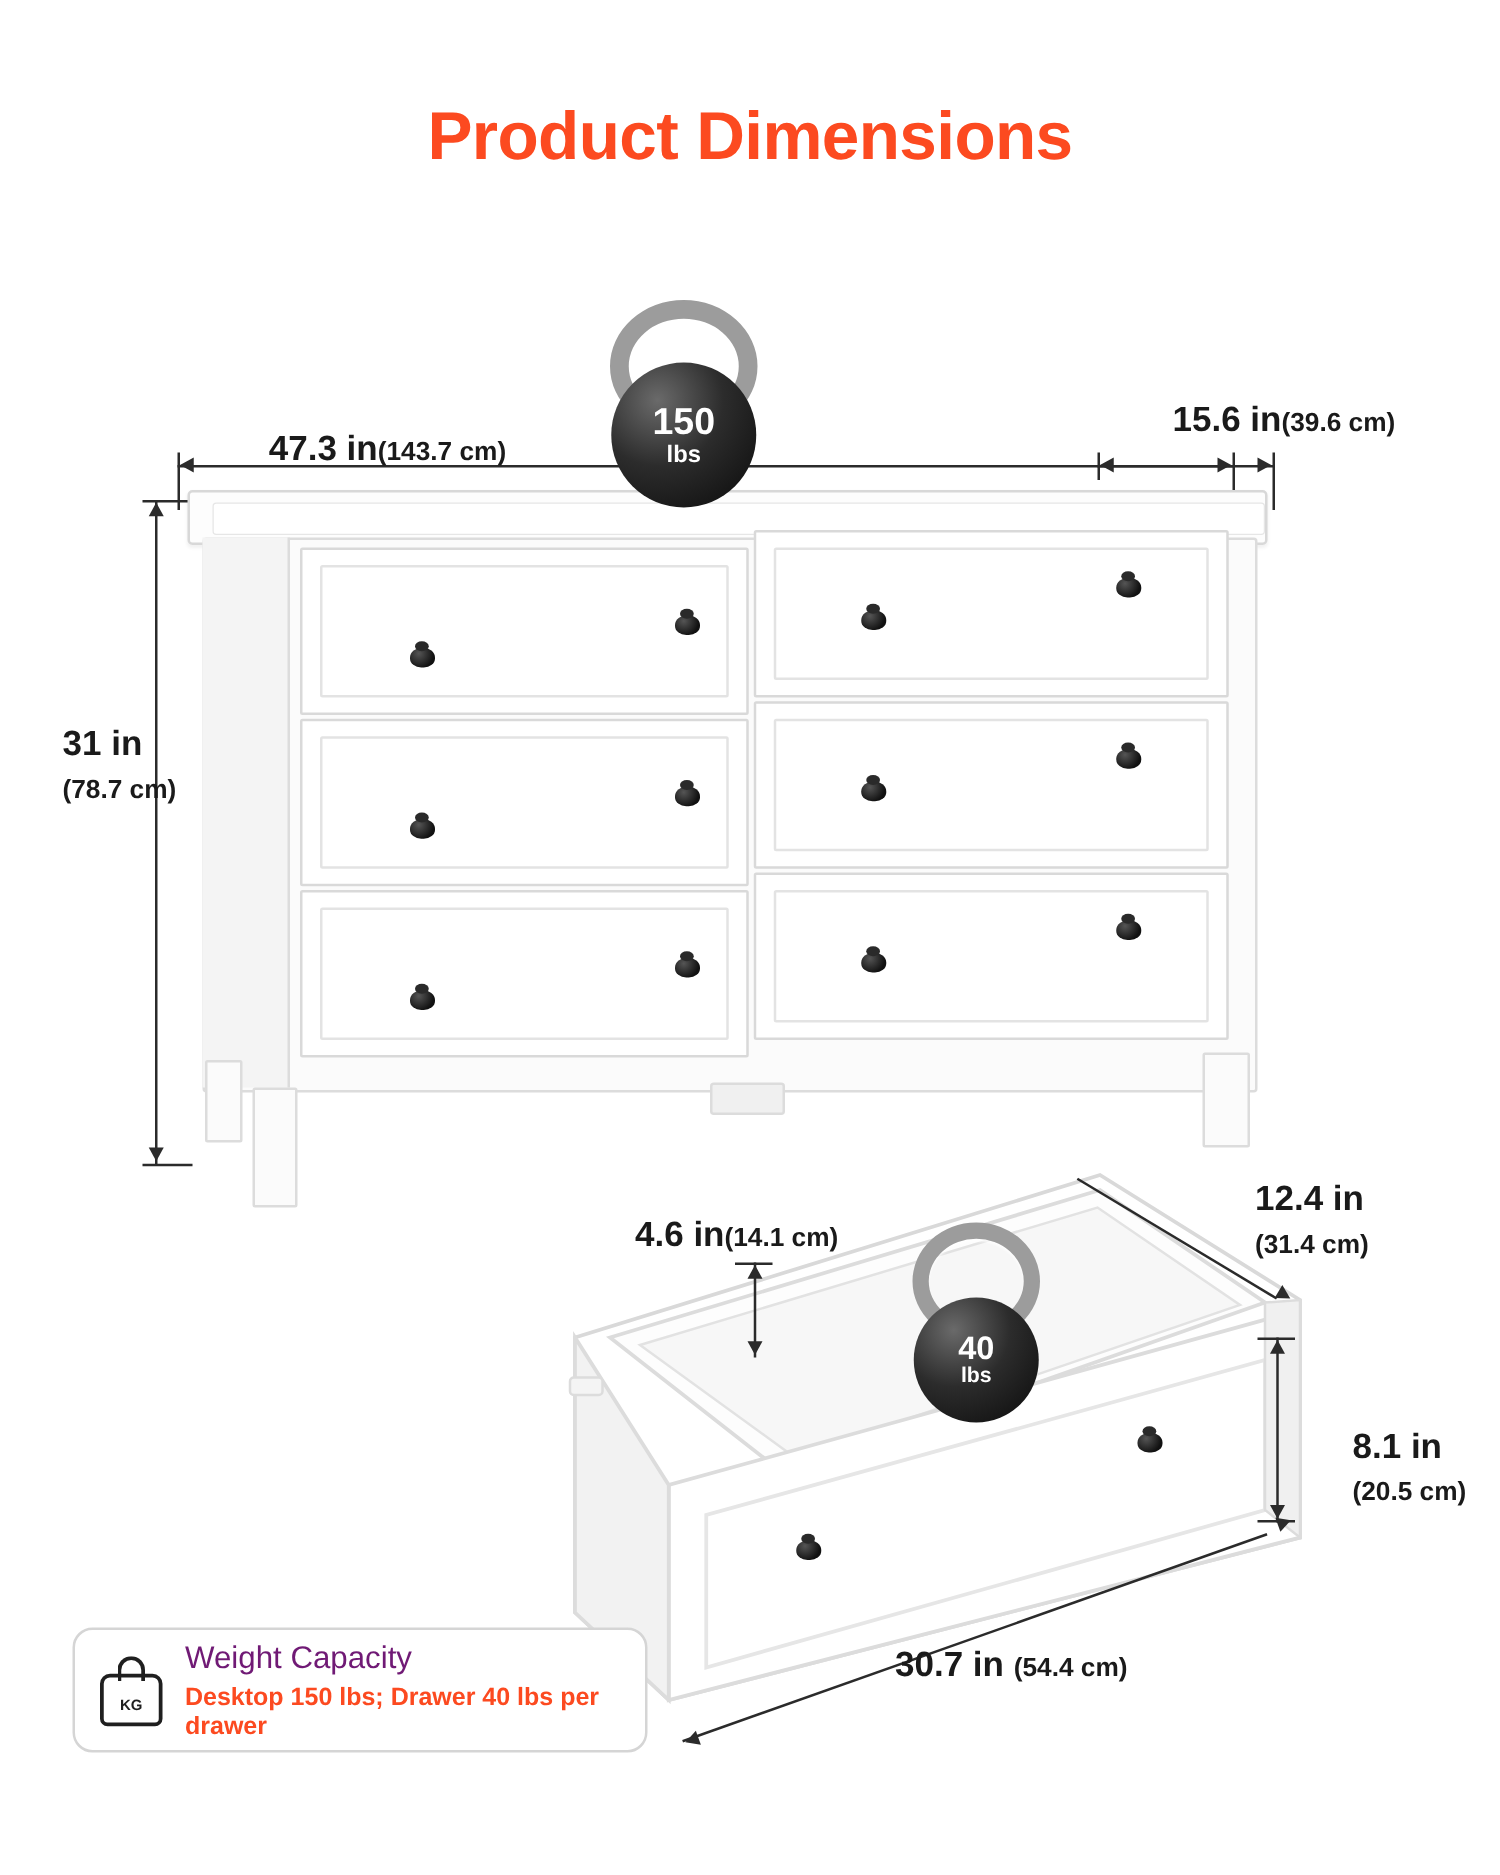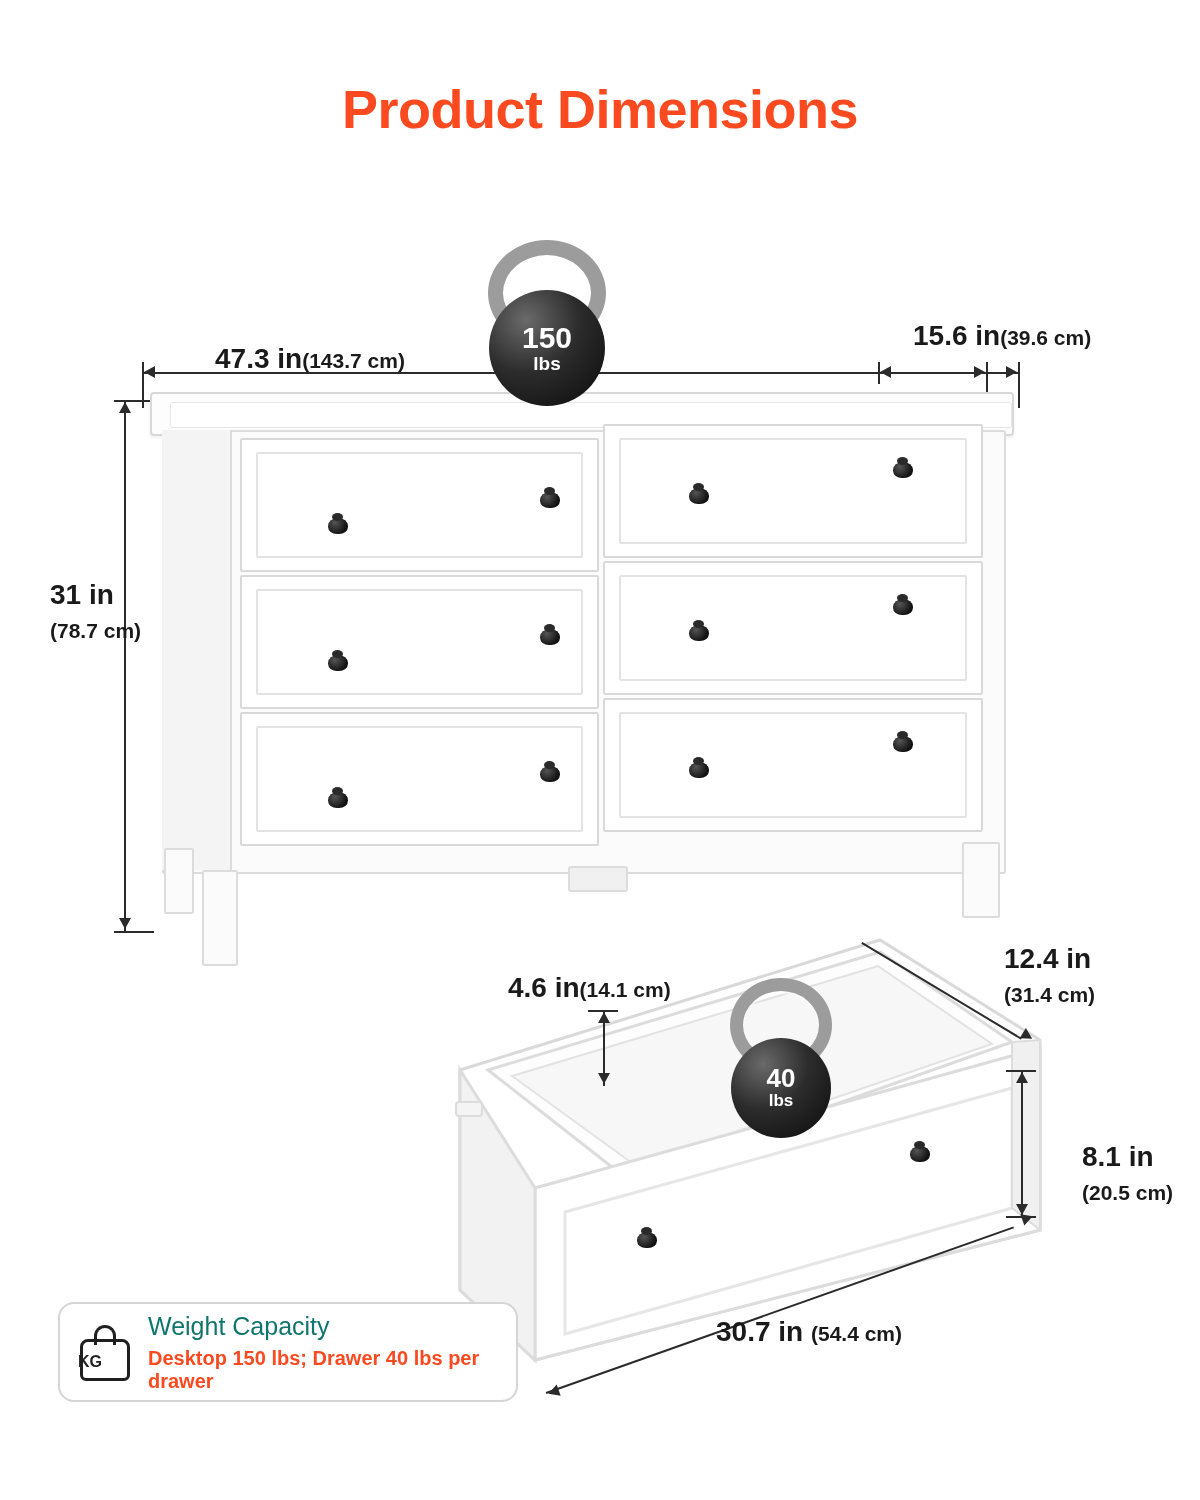--- a/index.html
+++ b/index.html
@@ -236,29 +236,29 @@
     left: 16px; top: 2px;
     width: 22px; height: 20px;
     border: 3px solid #1f1f1f;
     border-bottom: none;
     border-radius: 11px 11px 0 0;
     box-sizing: border-box;
   }
   .kg-icon .kgtext {
     position: absolute;
     left: 0; right: 0; bottom: 10px;
-    text-align: left;
-    font-size: 16px;
+    text-align: center;
+    font-size: 12px;
     font-weight: bold;
     color: #1f1f1f;
   }
   .wc-text { display: flex; flex-direction: column; justify-content: center; }
   .wc-title {
     font-size: 25px;
-    color: #0f766e;
+    color: #701a75;
     margin-bottom: 6px;
   }
   .wc-detail {
     font-size: 20px;
     font-weight: bold;
     color: #fc4a20;
   }
 </style>
 </head>
 <body>
@@ -272,21 +272,21 @@
 <div class="arrow right" style="left:974px; top:366px;"></div>
 <div class="dim" style="left:215px; top:343px;">
   <span>47.3 in</span><span class="sub">(143.7 cm)</span>
 </div>
 
 <div class="mline h" style="left:878px; top:372px; width:142px;"></div>
 <div class="tick v" style="left:878px; top:362px; height:22px;"></div>
 <div class="tick v" style="left:1018px; top:362px; height:46px;"></div>
 <div class="arrow left" style="left:880px; top:366px;"></div>
 <div class="arrow right" style="left:1006px; top:366px;"></div>
-<div class="dim" style="left:913px; top:320px;">
+<div class="dim" style="left:938px; top:320px;">
   <span>15.6 in</span><span class="sub">(39.6 cm)</span>
 </div>
 
 <div class="mline v" style="left:124px; top:400px; height:532px;"></div>
 <div class="tick h" style="left:114px; top:400px; width:40px;"></div>
 <div class="tick h" style="left:114px; top:931px; width:40px;"></div>
 <div class="arrow up" style="left:119px; top:402px;"></div>
 <div class="arrow down" style="left:119px; top:918px;"></div>
 <div class="dim two-line center" style="left:0px; top:578px; width:110px; text-align:left; padding-left:14px;">
   <span>31 in</span><br>

